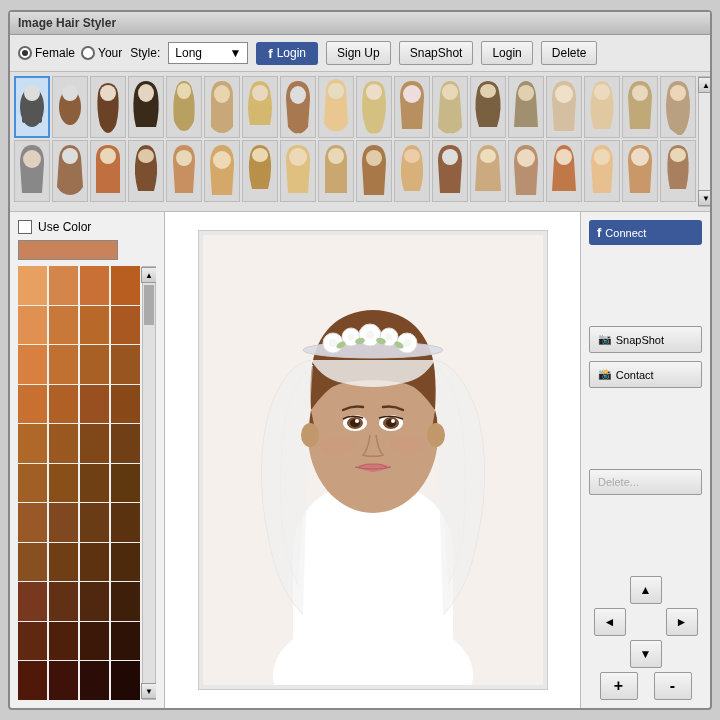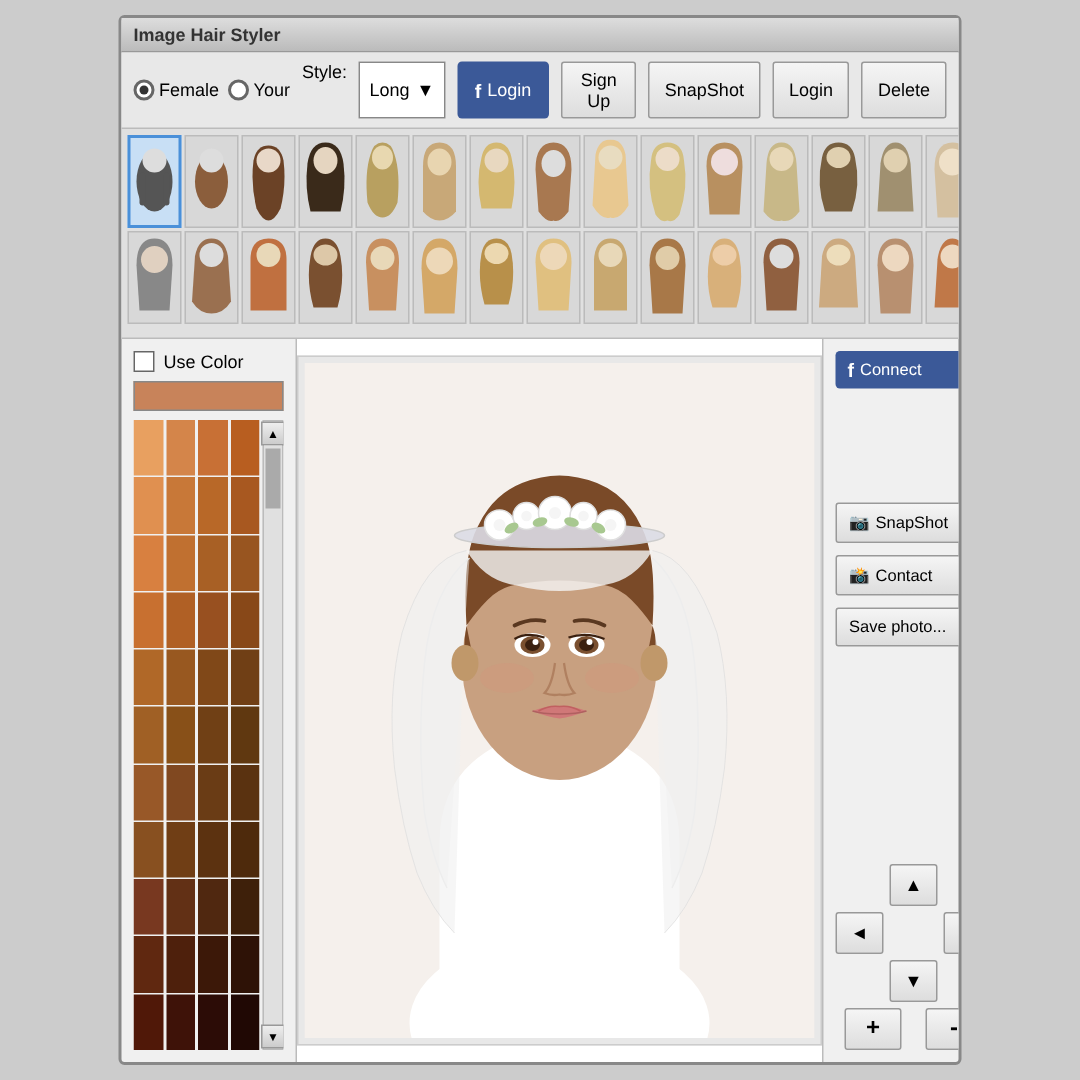--- a/index.html
+++ b/index.html
@@ -8,41 +8,42 @@
       font-size: 12px;
       background: #ccc;
       display: flex;
       justify-content: center;
       align-items: center;
       width: 720px;
       height: 720px;
       overflow: hidden;
     }
     #app-window {
-      width: 562px;
+      width: 704px;
       height: 700px;
       background: #f0f0f0;
       border: 2px solid #888;
       border-radius: 4px;
       display: flex;
       flex-direction: column;
     }
     #title-bar {
       background: linear-gradient(to bottom, #ddd, #bbb);
       padding: 4px 8px;
       font-size: 12px;
       font-weight: bold;
       border-bottom: 1px solid #999;
       color: #333;
     }
     #toolbar {
       background: #e8e8e8;
       border-bottom: 1px solid #bbb;
       padding: 6px 8px;
       display: flex;
+      align-items: center;
       gap: 8px;
     }
     .radio-group {
       display: flex;
       align-items: center;
       gap: 6px;
     }
     .radio-label {
       display: flex;
       align-items: center;
@@ -763,26 +764,26 @@
         <span>📷</span>
         <span>SnapShot</span>
       </button>
 
       <button class="action-btn">
         <span>📸</span>
         <span>Contact</span>
       </button>
 
 
-      <button class="action-btn">
-        <span>Save photo...</span>
+
+      <div class="spacer" style="height:20px;"></div>
+
+      <button class="action-btn disabled">
+        <span>Delete...</span>
       </button>
-
-      <div class="spacer" style="height:20px;"></div>
-
 
       <div class="spacer"></div>
 
       <div id="nav-controls">
         <div class="nav-row">
           <div class="nav-center-space"></div>
           <button class="nav-arrow-btn">
             <span>▲</span>
           </button>
           <div class="nav-center-space"></div>

